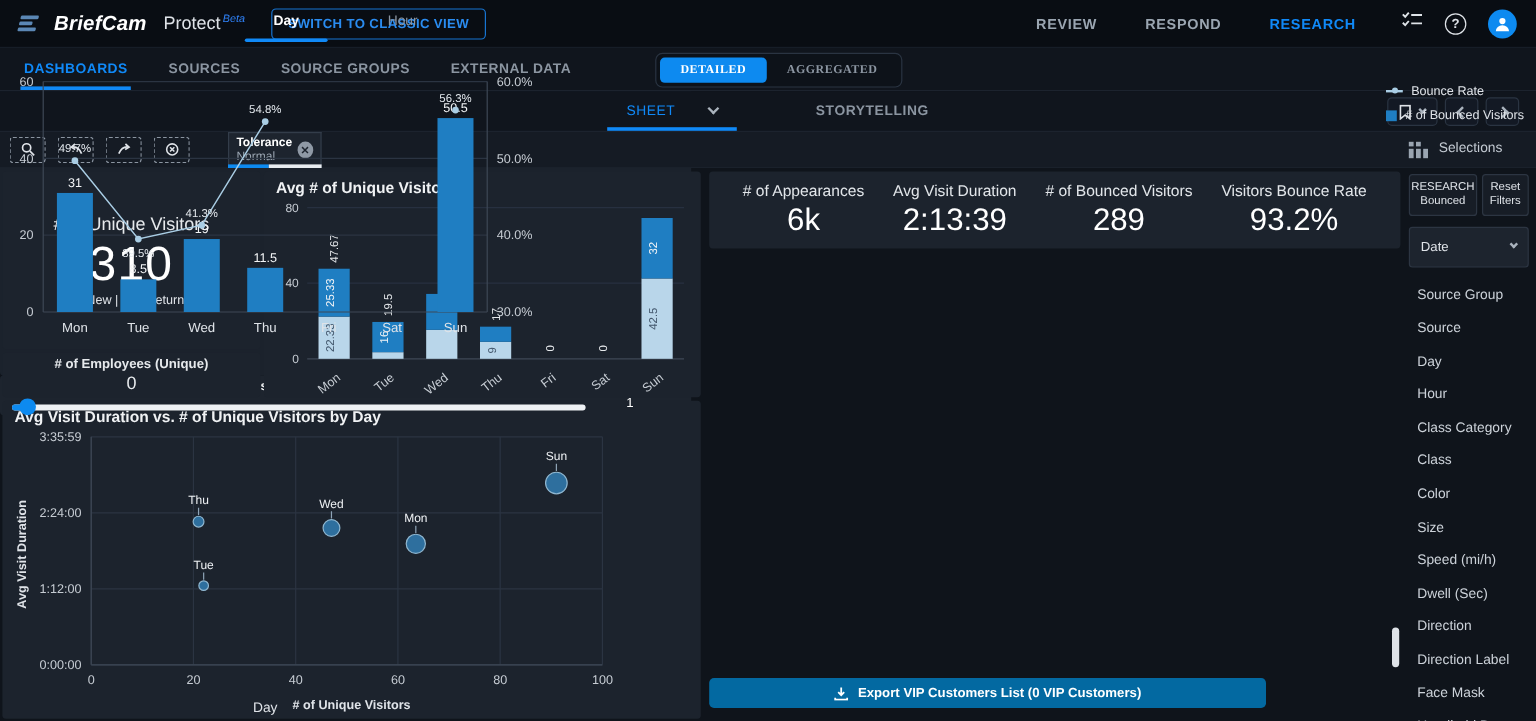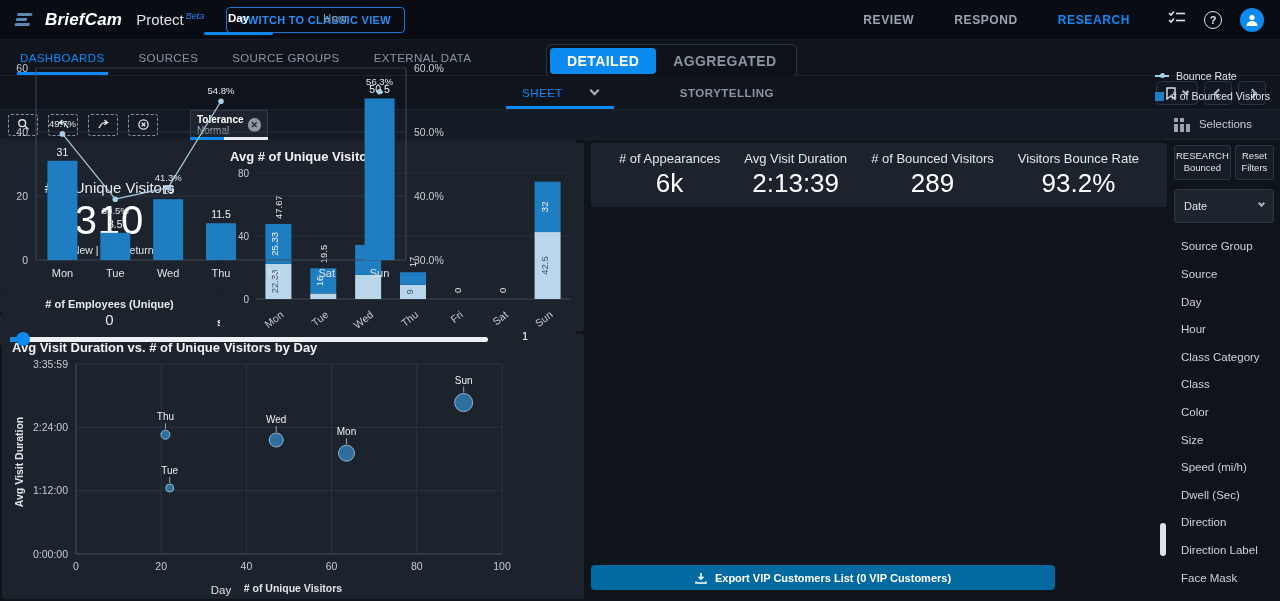--- a/index.html
+++ b/index.html
@@ -24,27 +24,27 @@
   .top-icons{display:flex;align-items:center;gap:18px;margin-left:28px}
   .help-icon{width:18px;height:18px;border:1.5px solid #dfe3e8;border-radius:50%;display:flex;
              align-items:center;justify-content:center;font-size:11px;font-weight:bold;color:#dfe3e8;cursor:pointer}
   .avatar{width:24px;height:24px;border-radius:50%;background:#0d8af0;display:flex;align-items:center;
           justify-content:center;cursor:pointer}
   
   .navrow{position:absolute;left:0;top:40px;width:1280px;height:36px;background:#10151d;
           border-bottom:1px solid #1c232e;display:flex;align-items:stretch;padding:0 20px}
   .main-tabs{display:flex;gap:34px}
   .main-tab{position:relative;display:flex;align-items:center;color:#8b95a1;font-size:11.5px;
-            font-weight:normal;letter-spacing:.4px;cursor:pointer}
+            font-weight:bold;letter-spacing:.4px;cursor:pointer}
   .main-tab.active{color:#1089f7}
   .main-tab.active::after{content:"";position:absolute;left:-3px;right:-3px;bottom:0;height:3px;background:#1089f7}
   .view-toggle{position:absolute;left:546px;top:4px;display:flex;align-items:center;border:1px solid #2a3442;
                border-radius:6px;padding:3px;background:#0d1219}
-  .vt-btn{font-size:14px;font-weight:bold;letter-spacing:.4px;padding:5px 17px;border-radius:4px;border:none;
-          font-family:Liberation Sans, sans-serif;background:transparent;color:#8b95a1;cursor:pointer;white-space:nowrap}
+  .vt-btn{font-size:10px;font-weight:bold;letter-spacing:.4px;padding:5px 17px;border-radius:4px;border:none;
+          font-family:Liberation Serif, serif;background:transparent;color:#8b95a1;cursor:pointer;white-space:nowrap}
   .vt-btn.active{background:#0d8af0;color:#fff}
   
   .sheetrow{position:absolute;left:0;top:76px;width:1280px;height:34px;background:#10151d;border-bottom:1px solid #1c232e}
   .sheet-center{position:absolute;left:50%;transform:translateX(-50%);height:100%;display:flex;gap:66px;align-items:stretch}
   .sheet-tab{position:relative;display:flex;align-items:center;gap:28px;padding:0 16px;color:#1089f7;
              font-size:11.5px;font-weight:normal;letter-spacing:.5px;cursor:pointer}
   .sheet-tab::after{content:"";position:absolute;left:0;right:0;bottom:0;height:3px;background:#1089f7}
   .story-tab{display:flex;align-items:center;color:#8b95a1;font-size:11.5px;font-weight:bold;letter-spacing:.5px;cursor:pointer}
   .chev{display:inline-block;width:7px;height:7px;border-right:2px solid #aab3bd;border-bottom:2px solid #aab3bd}
   .chev.down{transform:rotate(45deg);margin-top:-4px}

